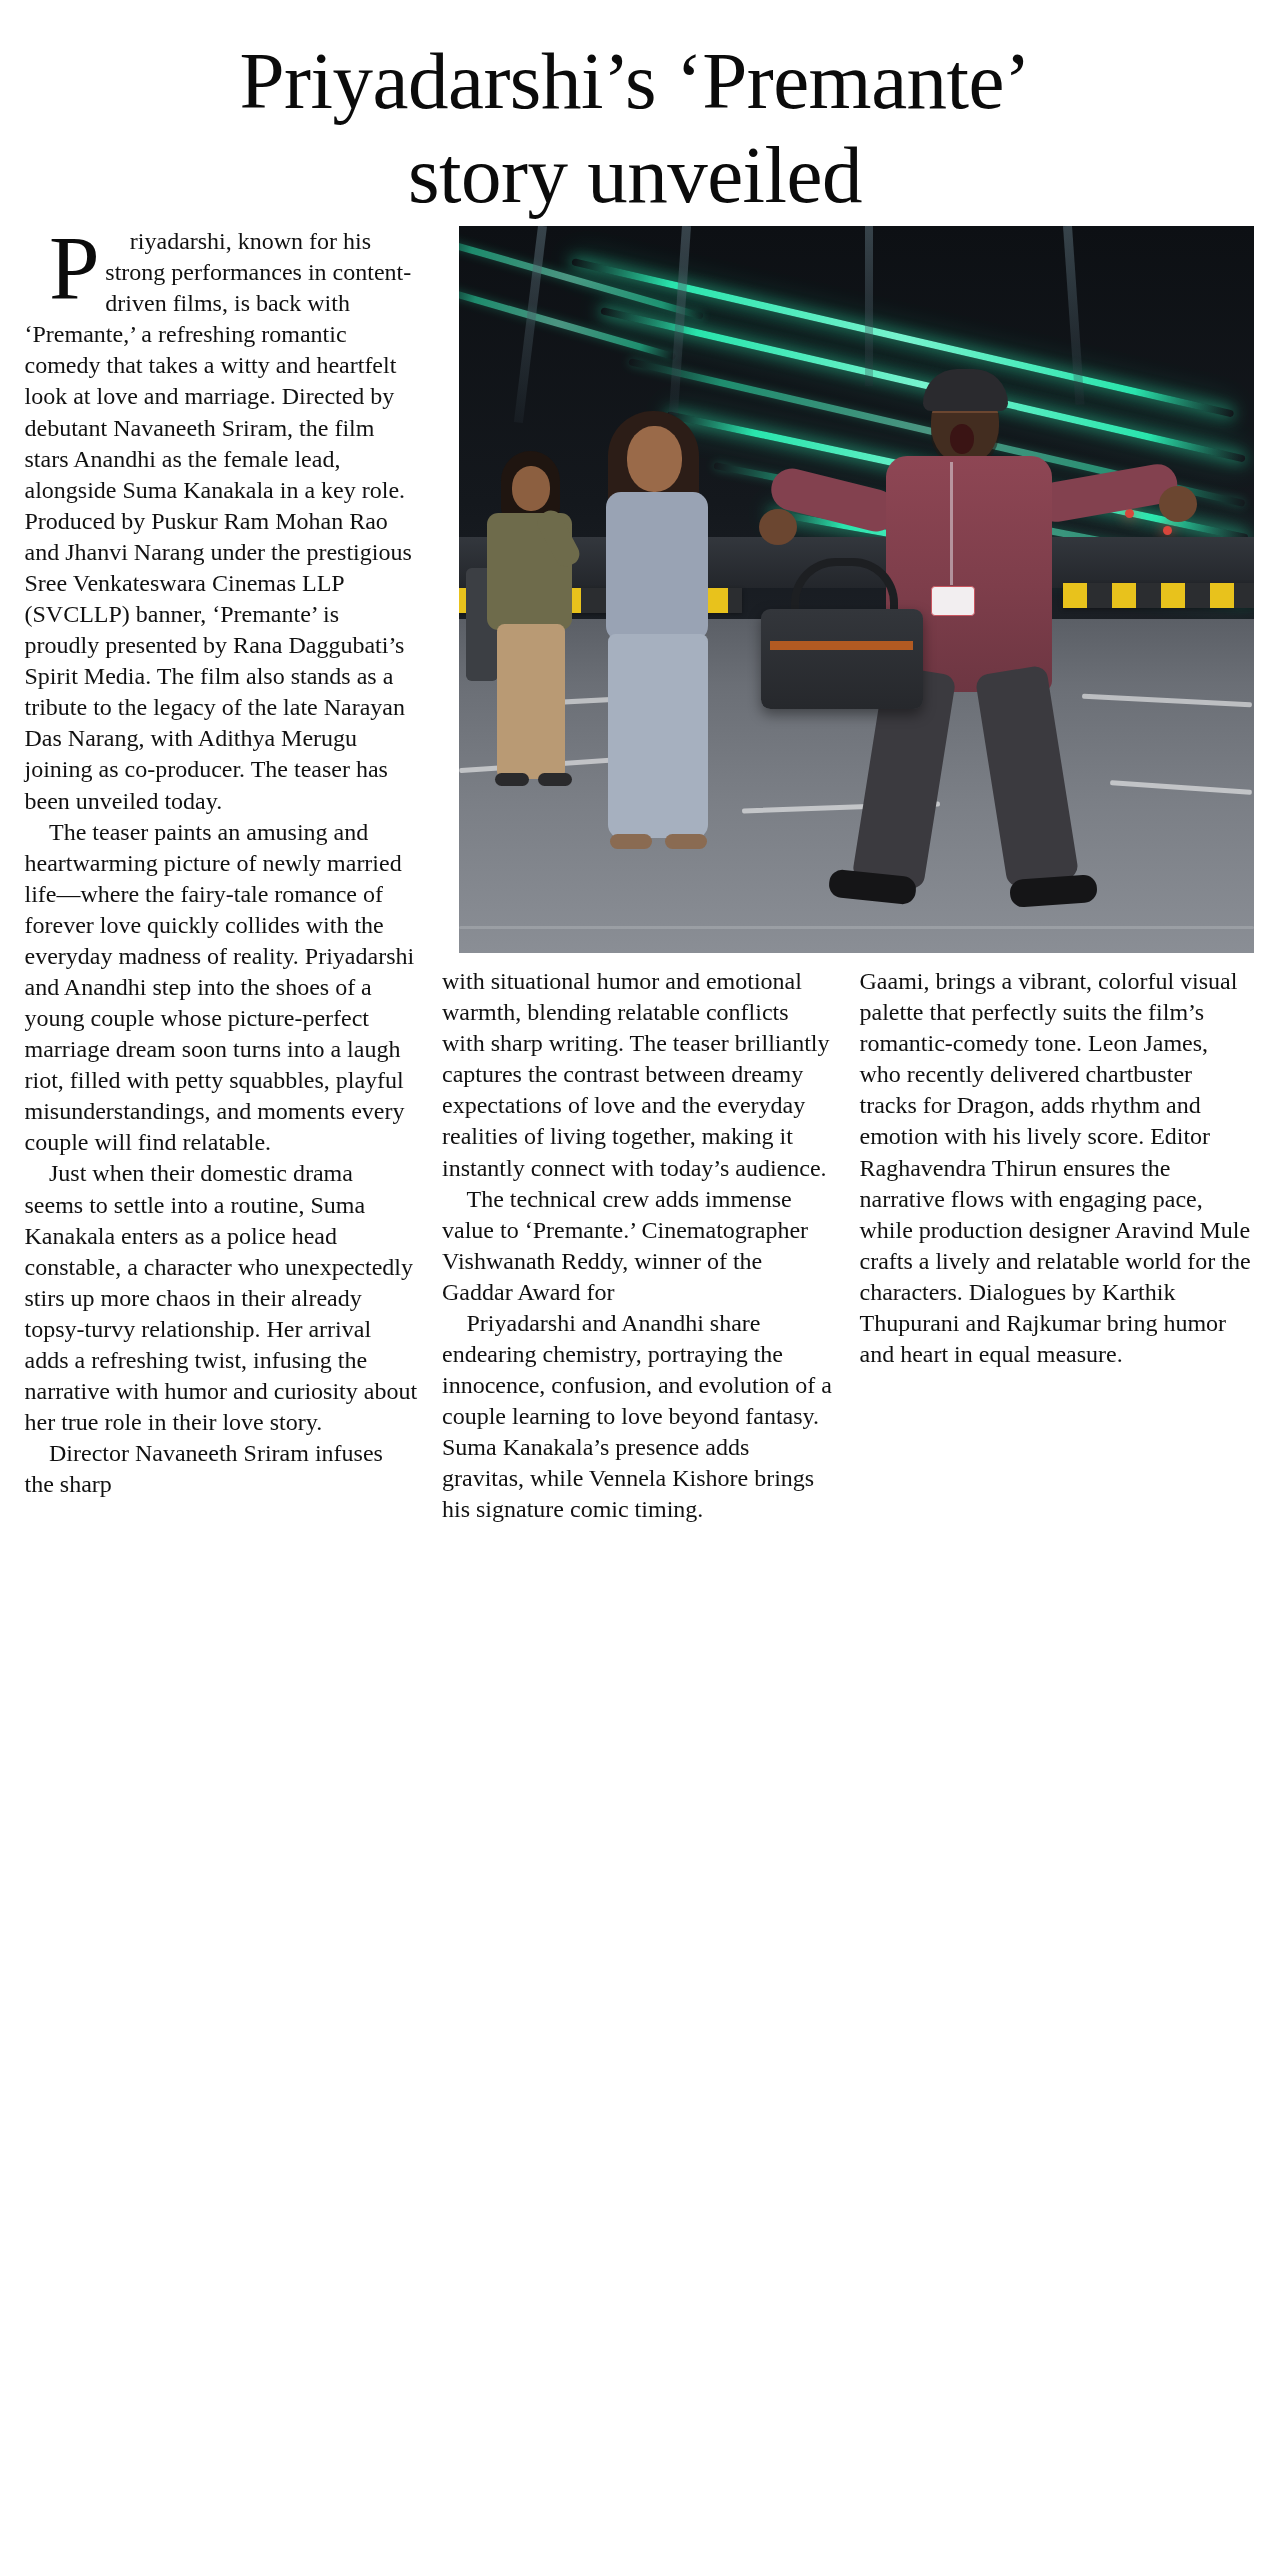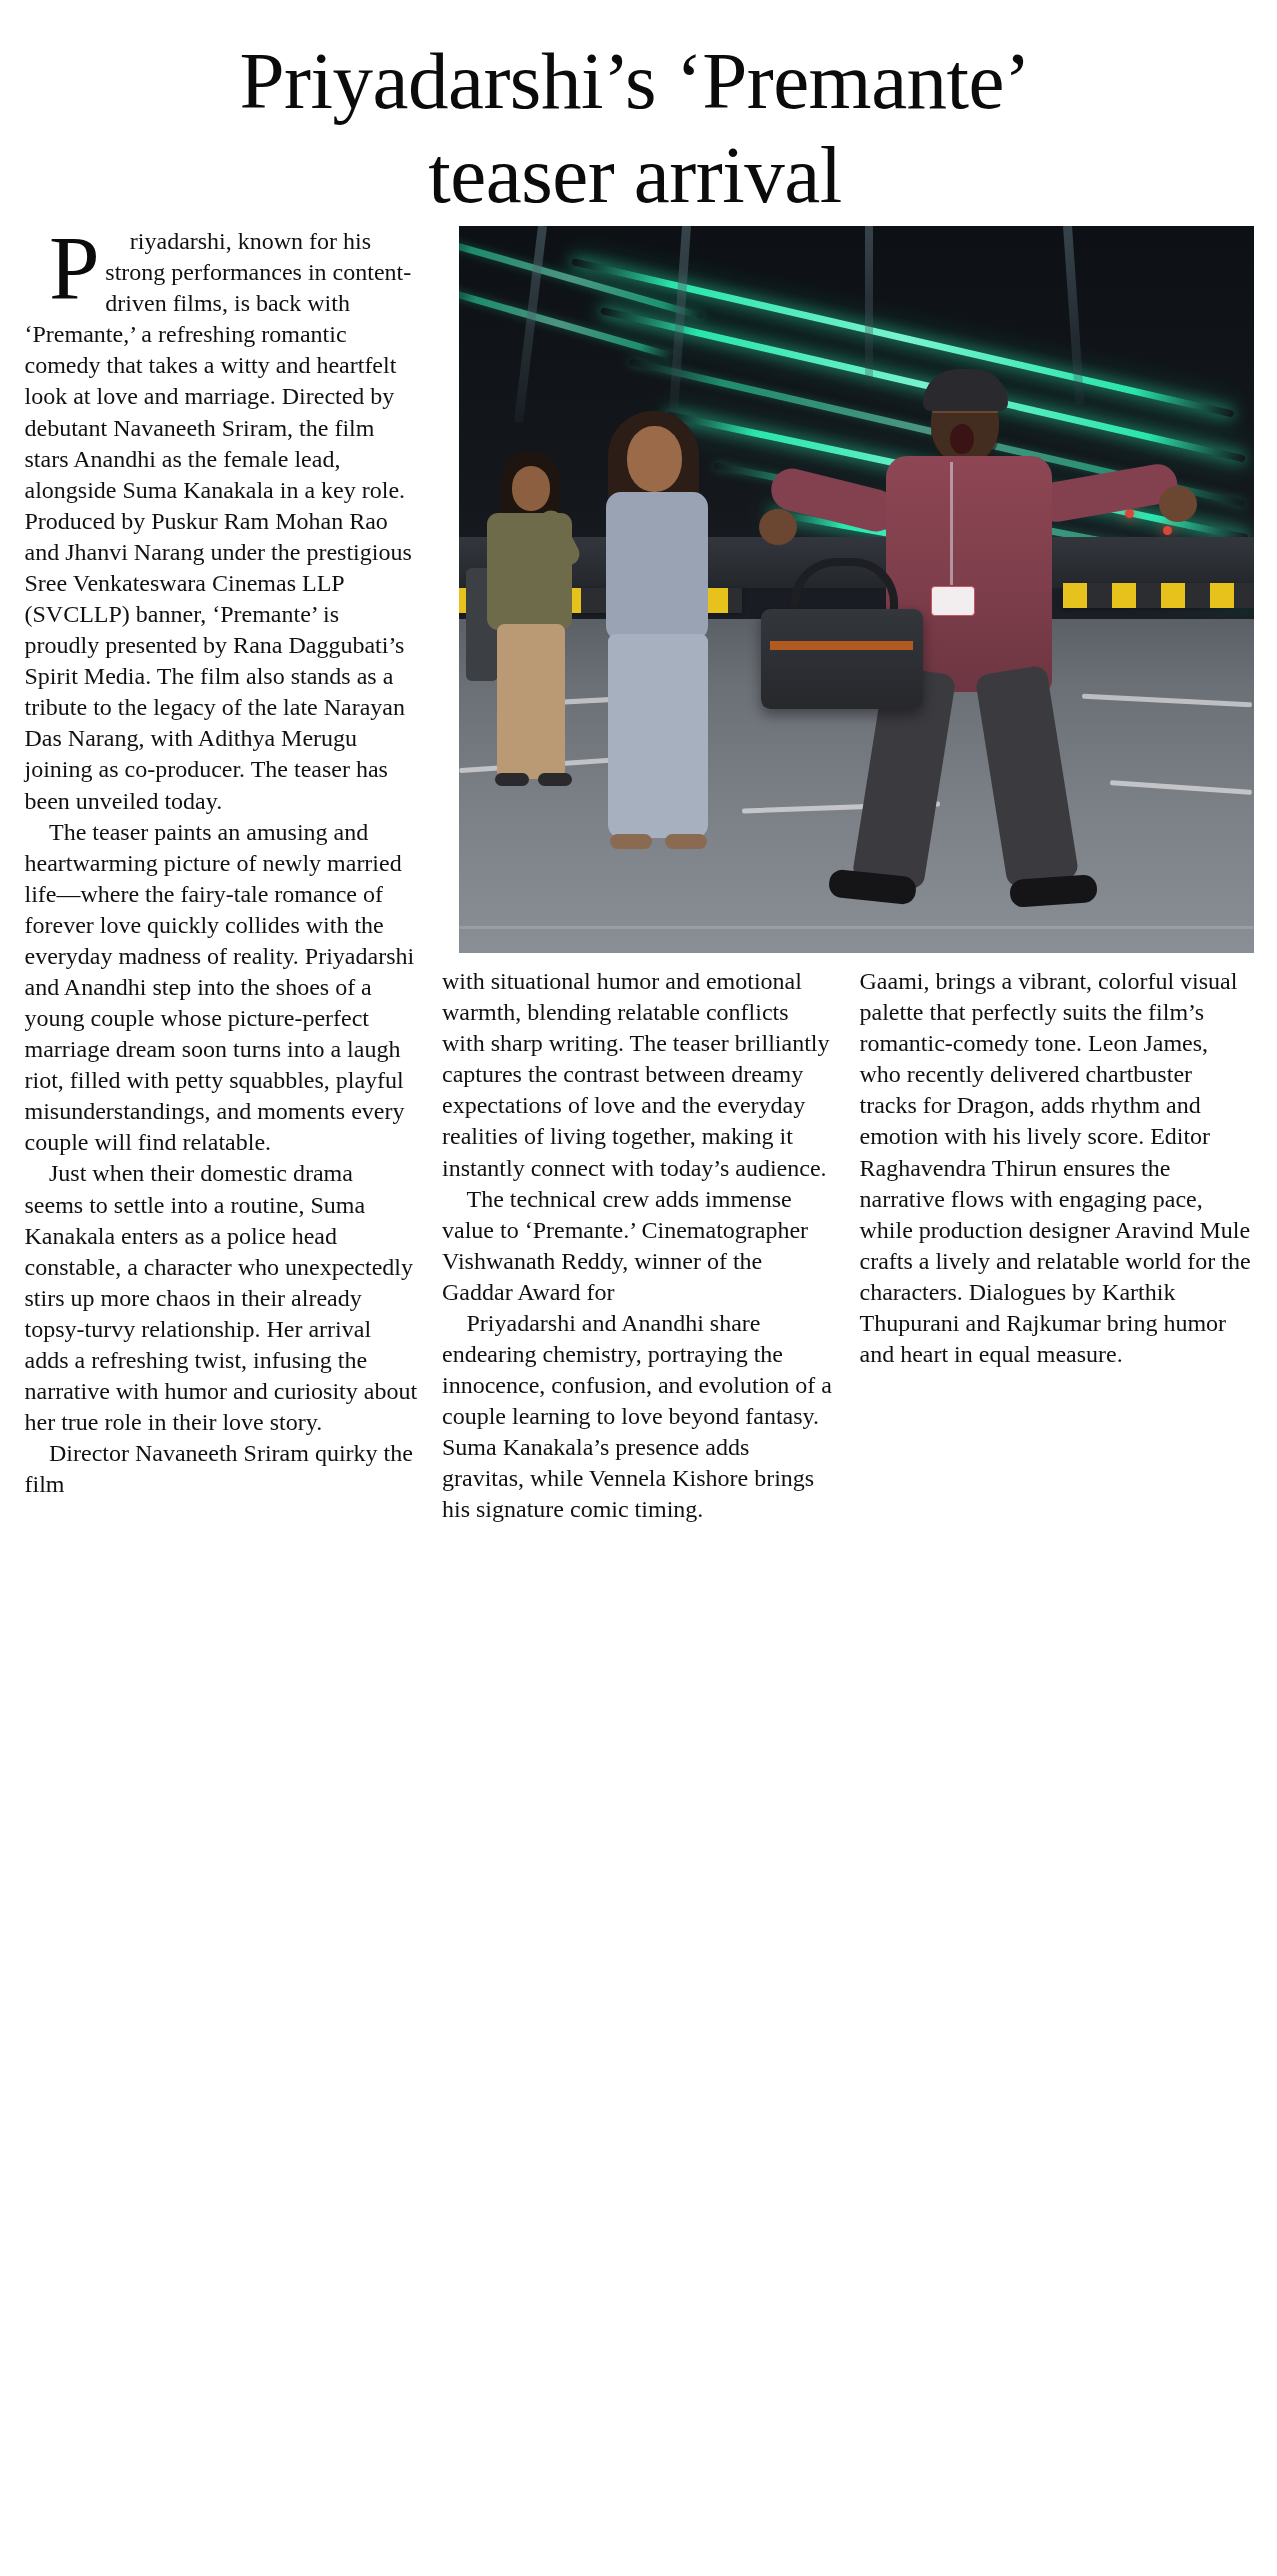--- a/index.html
+++ b/index.html
@@ -332,21 +332,21 @@
     background: #d9463c; box-shadow: 0 0 13.2px #d9463c;
   }
 </style>
 </head>
 <body>
 
 <div class="page">
 
   <h1 class="headline">
     <span class="line1">Priyadarshi’s ‘Premante’</span>
-    <span class="line2">teaser arrival</span>
+    <span class="line2">story unveiled</span>
   </h1>
 
   <div class="cols">
 
     <div class="photo-wrap">
       <div class="photo">
         <div class="bg-dark"></div>
 
         <div class="strip" style="left:113px; top:32px; width:679px; transform:rotate(13deg);"></div>
         <div class="strip" style="left:142px; top:81px; width:661px; transform:rotate(13deg);"></div>
@@ -419,21 +419,21 @@
           <div class="bag"></div>
           <div class="bag-strip"></div>
         </div>
       </div>
     </div>
 
     <div class="col col1">
       <p class="dropcap-p"><span class="dropcap">P</span><span>riyadarshi, known for his strong performances in content-driven films, is back with ‘Premante,’ a refreshing romantic comedy that takes a witty and heartfelt look at love and marriage. Directed by debutant Navaneeth Sriram, the film stars Anandhi as the female lead, alongside Suma Kanakala in a key role. Produced by Puskur Ram Mohan Rao and Jhanvi Narang under the prestigious Sree Venkateswara Cinemas LLP (SVCLLP) banner, ‘Premante’ is proudly presented by Rana Daggubati’s Spirit Media. The film also stands as a tribute to the legacy of the late Narayan Das Narang, with Adithya Merugu joining as co-producer. The teaser has been unveiled today.</span></p>
       <p>The teaser paints an amusing and heartwarming picture of newly married life—where the fairy-tale romance of forever love quickly collides with the everyday madness of reality. Priyadarshi and Anandhi step into the shoes of a young couple whose picture-perfect marriage dream soon turns into a laugh riot, filled with petty squabbles, playful misunderstandings, and moments every couple will find relatable.</p>
       <p>Just when their domestic drama seems to settle into a routine, Suma Kanakala enters as a police head constable, a character who unexpectedly stirs up more chaos in their already topsy-turvy relationship. Her arrival adds a refreshing twist, infusing the narrative with humor and curiosity about her true role in their love story.</p>
-      <p>Director Navaneeth Sriram quirky the film</p>
+      <p>Director Navaneeth Sriram infuses the sharp</p>
     </div>
 
     <div class="col col2">
       <div class="spacer-photo" style="height:740px;"></div>
       <p class="noindent">with situational humor and emotional warmth, blending relatable conflicts with sharp writing. The teaser brilliantly captures the contrast between dreamy expectations of love and the everyday realities of living together, making it instantly connect with today’s audience.</p>
       <p>The technical crew adds immense value to ‘Premante.’ Cinematographer Vishwanath Reddy, winner of the Gaddar Award for</p>
       <p>Priyadarshi and Anandhi share endearing chemistry, portraying the innocence, confusion, and evolution of a couple learning to love beyond fantasy. Suma Kanakala’s presence adds gravitas, while Vennela Kishore brings his signature comic timing.</p>
     </div>
 
     <div class="col col3">

